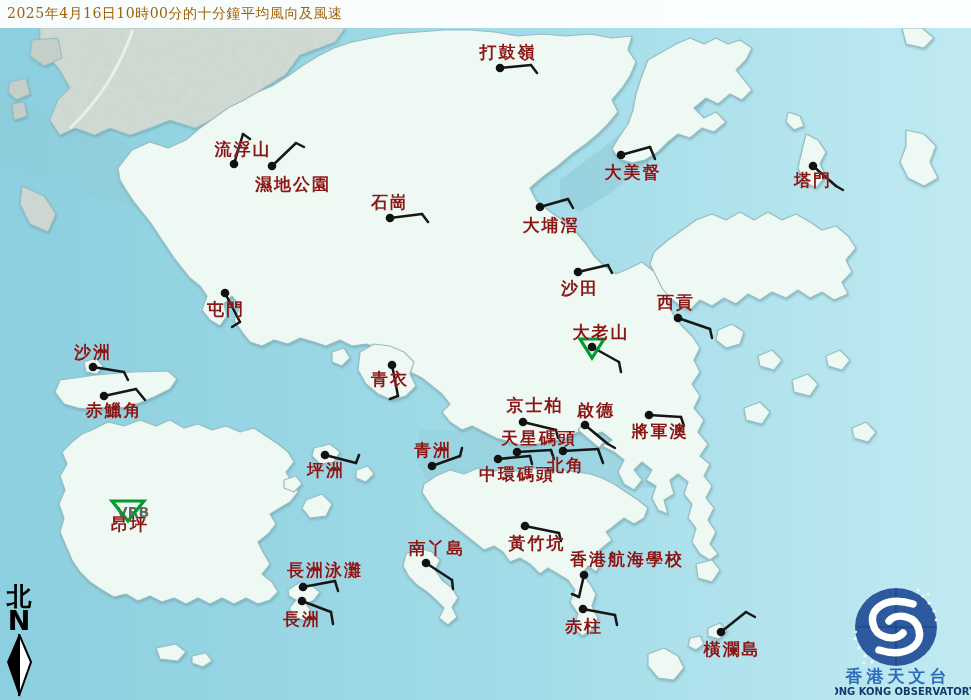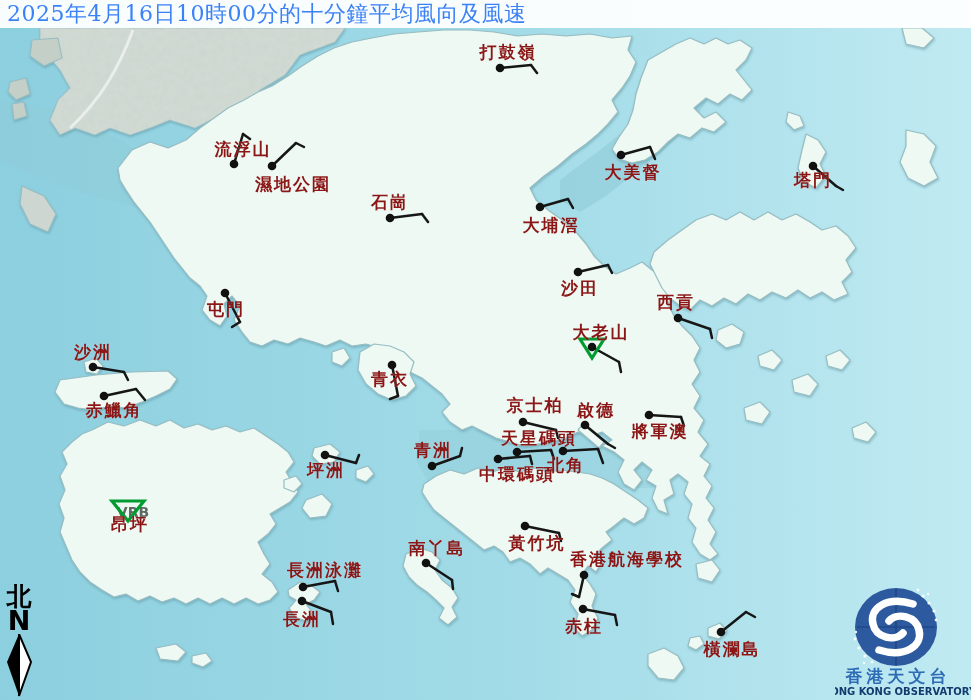--- a/index.html
+++ b/index.html
@@ -7,21 +7,21 @@
     position:relative;width:971px;height:700px;overflow:hidden;
     font-family:"DejaVu Serif", serif;background:#9ed8e6;
   }
   .map-svg{position:absolute;left:0;top:0;}
   .title-band{
     position:absolute;left:0;top:0;width:971px;height:28px;
     background:rgba(255,255,255,0.94);
     display:flex;align-items:center;z-index:5;
   }
   .title-band span{
-    font-family:"DejaVu Serif", serif;font-size:22px;color:#3b82f6;
+    font-family:"DejaVu Serif", serif;font-size:14px;color:#a16207;
     padding-left:7px;letter-spacing:0.5px;white-space:nowrap;
   }
   
   .stn-label{
     font-family:"DejaVu Serif", serif;font-size:17px;font-weight:bold;
     fill:#8b1616;letter-spacing:2px;text-anchor:middle;
     paint-order:stroke;stroke:rgba(255,255,255,0.25);stroke-width:0.5px;
   }
   .vrb-note{font-family:"DejaVu Sans", sans-serif;font-size:14px;font-weight:bold;
     fill:#55625c;text-anchor:middle;opacity:0.95;}

